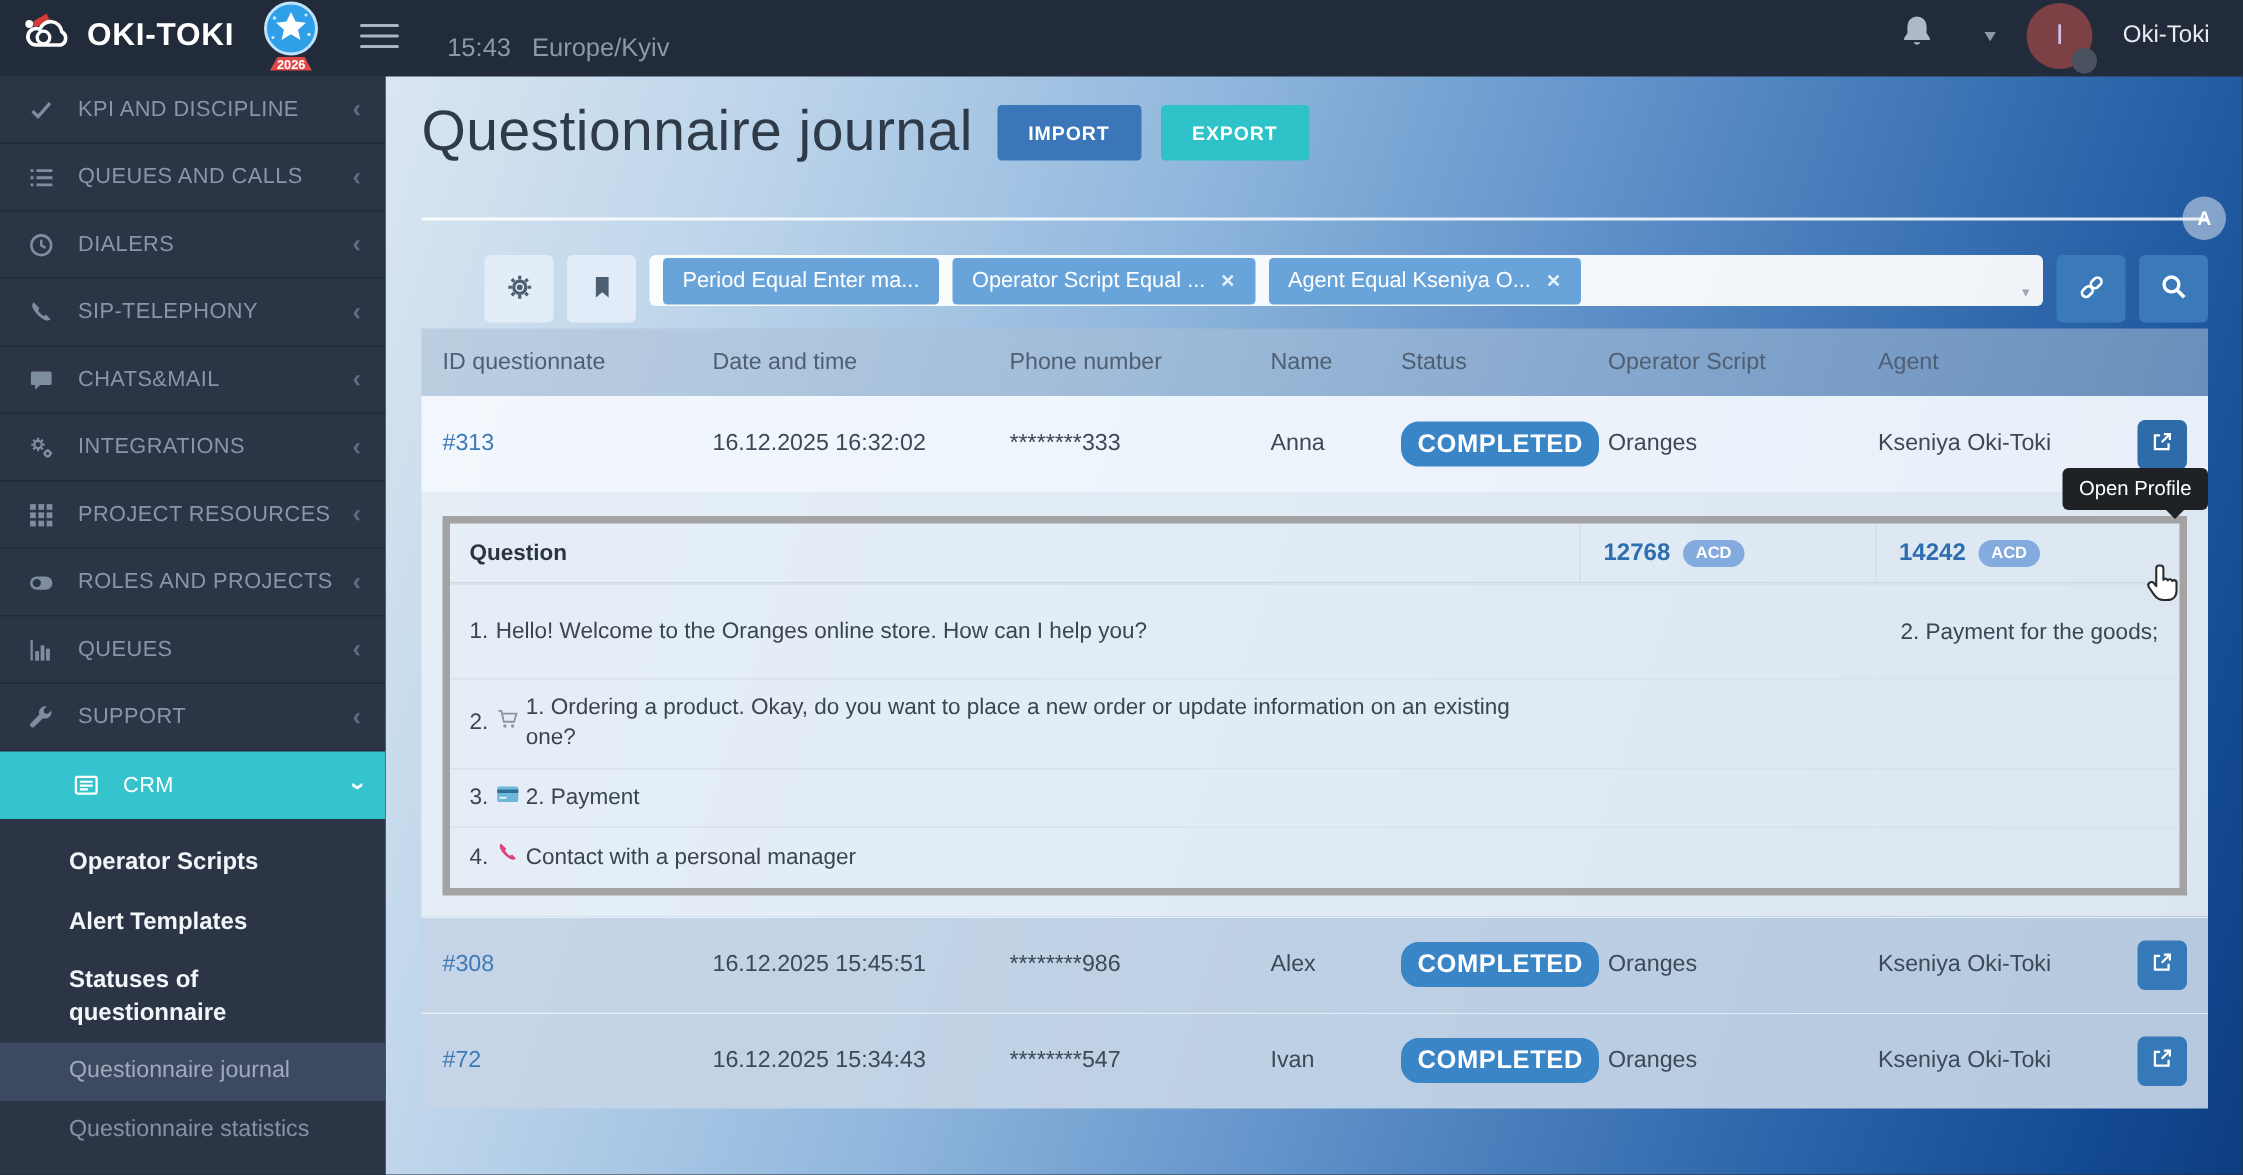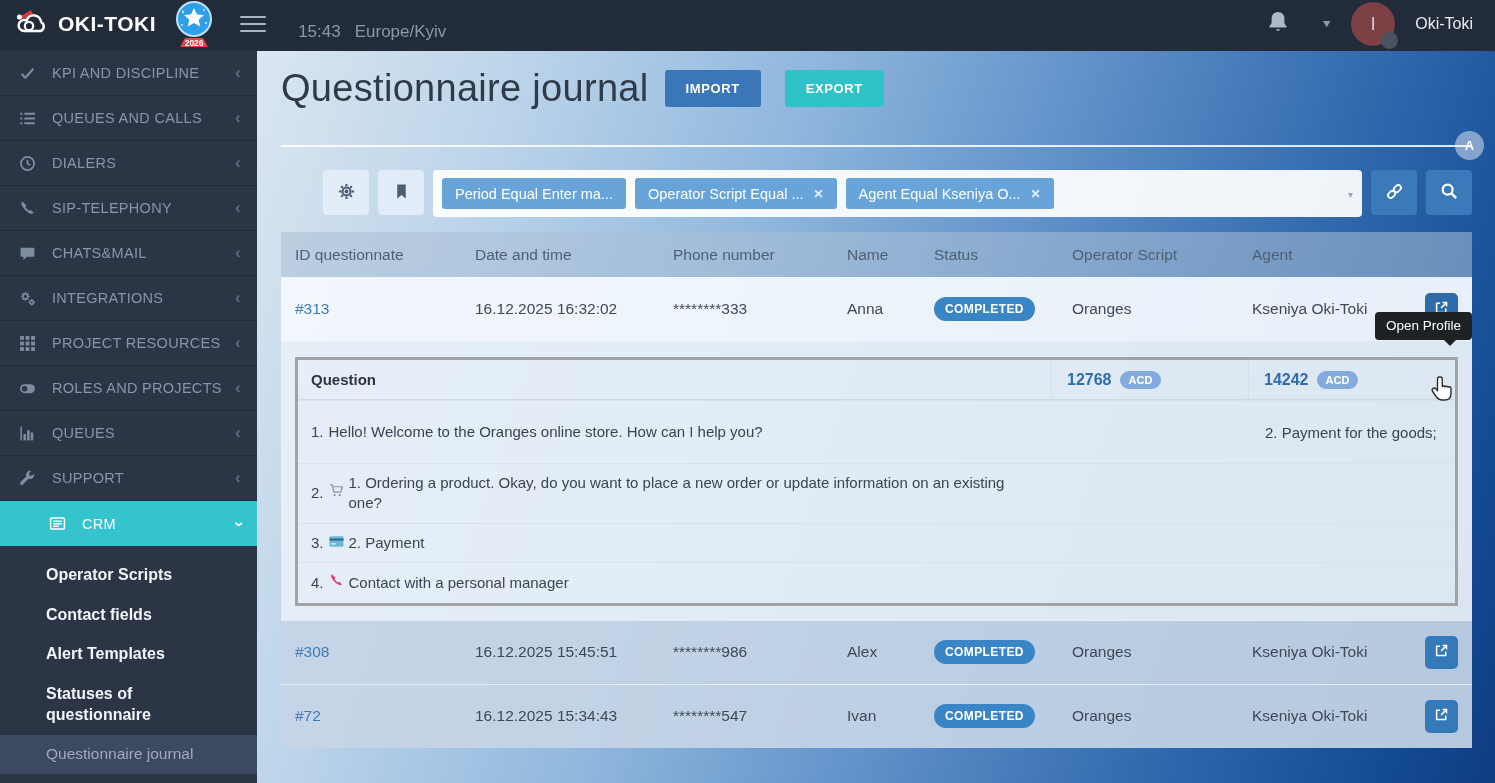--- a/index.html
+++ b/index.html
@@ -35,54 +35,54 @@
   .sub-item.bold { color:#f3f6f9; font-weight:bold; }
   .sub-item.current { background:#3d4960; color:#9fabbb; font-size:15.5px; }
   .sub-item.normal { color:#8793a5; font-size:15.5px; }
 
   
   .main { position:absolute; left:257px; top:51px; width:1238px; height:732px;
     background:linear-gradient(108deg,#dae6f1 0%,#bcd4ea 18%,#90b7dd 38%,#5d8fc8 58%,#2d66aa 78%,#144b95 92%,#0e3d80 100%);
     overflow:hidden; }
   .head-row { display:flex; align-items:center; padding:16px 23px 0 24px; }
   .page-title { font-size:38px; font-weight:300; color:#2f3b49; letter-spacing:.3px; }
-  .btn { border:none; border-radius:3px; color:#fff; font-family:inherit; font-size:13px; font-weight:bold; letter-spacing:.6px; padding:11px 21px; margin-left:24px; cursor:pointer; }
+  .btn { border:none; border-radius:3px; color:#fff; font-family:inherit; font-size:13px; font-weight:bold; letter-spacing:.6px; padding:11px 21px; margin-left:13px; cursor:pointer; }
   .btn.import { background:#3a76b8; margin-left:16px; }
   .btn.export { background:#2fc2c9; }
 
   .rule { position:relative; height:2px; background:rgba(255,255,255,0.85); margin:35px 23px 0 24px; }
   .anchor-a { position:absolute; right:-12px; top:-14px; width:29px; height:29px; border-radius:50%; background:rgba(255,255,255,0.45); color:#fff; font-weight:bold; font-size:13px; display:flex; align-items:center; justify-content:center; }
 
   .info-panel { margin:21px 23px 0 24px; background:rgba(228,238,247,0.88); border:1px solid rgba(255,255,255,0.55); border-radius:3px; padding:15px 16px; font-size:15px; color:#2e3944; }
 
-  .filter-row { margin:23px 23px 0 24px; display:flex; gap:9px; height:47px;padding-left:42px; }
+  .filter-row { margin:23px 23px 0 24px; display:flex; gap:9px; height:34px;padding-left:42px; }
   .sq-btn { width:46px; height:45px; border:none; border-radius:4px; display:flex; align-items:center; justify-content:center; cursor:pointer; }
   .sq-btn.light { background:rgba(228,238,248,0.92); }
   .sq-btn.blue { background:#3b7ab9; }
   .filter-input { flex:1; background:rgba(255,255,255,0.93); border-radius:4px; display:flex; align-items:center; gap:9px; padding:0 26px 0 9px; position:relative; cursor:text; }
   .tag { background:#68a4da; color:#fff; font-size:14.5px; border-radius:3px; height:31px; display:flex; align-items:center; padding:0 13px; gap:10px; white-space:nowrap; }
   .tag .x { font-size:12px; font-weight:bold; opacity:.85; cursor:pointer; }
   .dd-caret { position:absolute; right:9px; top:19px; color:#9aa7b5; font-size:10px; cursor:pointer; }
 
   
   .grid { display:grid; grid-template-columns:180px 198px 174px 87px 138px 180px 158px 1fr; align-items:center; padding:0 14px; }
   .table-wrap { margin:15px 23px 0 24px; }
   .t-head { height:45px; background:rgba(171,192,214,0.55); }
   .t-head .hcell { font-size:15.5px; color:#4e5f73; }
   .t-row { height:64px; }
   .t-row.light { background:rgba(243,248,253,0.95); }
   .t-row.dark { background:rgba(198,213,230,0.92); border-top:1px solid rgba(244,248,252,0.7); }
   .cell { font-size:15.5px; color:#3d4957; }
   .id-link { color:#3e7ab8; cursor:pointer; }
-  .status-pill { display:inline-block; background:#3a85c6; color:#fff; font-size:12px; font-weight:bold; letter-spacing:.4px; padding:5px 11px; border-radius:12px; }
+  .status-pill { display:inline-block; background:#3a85c6; color:#fff; font-size:17px; font-weight:bold; letter-spacing:.4px; padding:5px 11px; border-radius:12px; }
   .open-btn { width:33px; height:33px; border:none; border-radius:5px; background:#3579b8; display:flex; align-items:center; justify-content:center; cursor:pointer; justify-self:end; }
   .open-btn.hovered { background:#2d6ca8; }
 
   .expanded { background:rgba(231,239,247,0.95); padding:16px 14px 14px 14px; }
-  .subtable { border:3px solid #a3a3a3; }
+  .subtable { border:5px solid #a3a3a3; }
   .sub-grid { display:grid; grid-template-columns:753px 197px 1fr; }
   .sub-head { height:40px; border-bottom:1px solid #cdd8e4; }
   .sub-head .q { font-size:15px; font-weight:bold; color:#2b3540; padding-left:13px; display:flex; align-items:center; height:100%; }
   .call-cell { display:flex; align-items:center; gap:8px; padding-left:15px; border-left:1px solid #d5dee8; height:100%; }
   .call-num { font-size:16px; font-weight:bold; color:#2e6daf; cursor:pointer; }
   .acd-badge { background:#84abde; color:#fff; font-size:11px; font-weight:bold; padding:3px 9px; border-radius:10px; }
   .q-row { border-top:1px solid #d9e2ec; }
   .q-row:first-of-type { border-top:none; }
   .q-cell { padding:9px 14px 9px 13px; font-size:15px; color:#3a4452; line-height:1.35; display:flex; align-items:center; flex-wrap:wrap; gap:5px; min-height:38px; align-self:stretch; align-content:center;}
   .q-cell .qtext { }
@@ -269,21 +269,20 @@
             <rect x="1.5" y="2.8" width="13" height="10.4" rx="1"></rect>
             <path d="M4 5.8h8M4 8.2h8M4 10.6h5"></path>
           </g>
         </svg>
       </span>
     <span class="lbl">CRM</span>
       <span class="caret">‹</span>
   </div>
   <div class="submenu">
     <div class="sub-item bold">Operator Scripts</div>
-    <div class="sub-item bold">Contact fields</div>
     <div class="sub-item bold">Alert Templates</div>
     <div class="sub-item bold" style="width:210px;">Statuses of questionnaire</div>
     <div class="sub-item current">Questionnaire journal</div>
     <div class="sub-item normal">Questionnaire statistics</div>
   </div>
 </nav>
 
 <main class="main">
 
   <div class="head-row">

